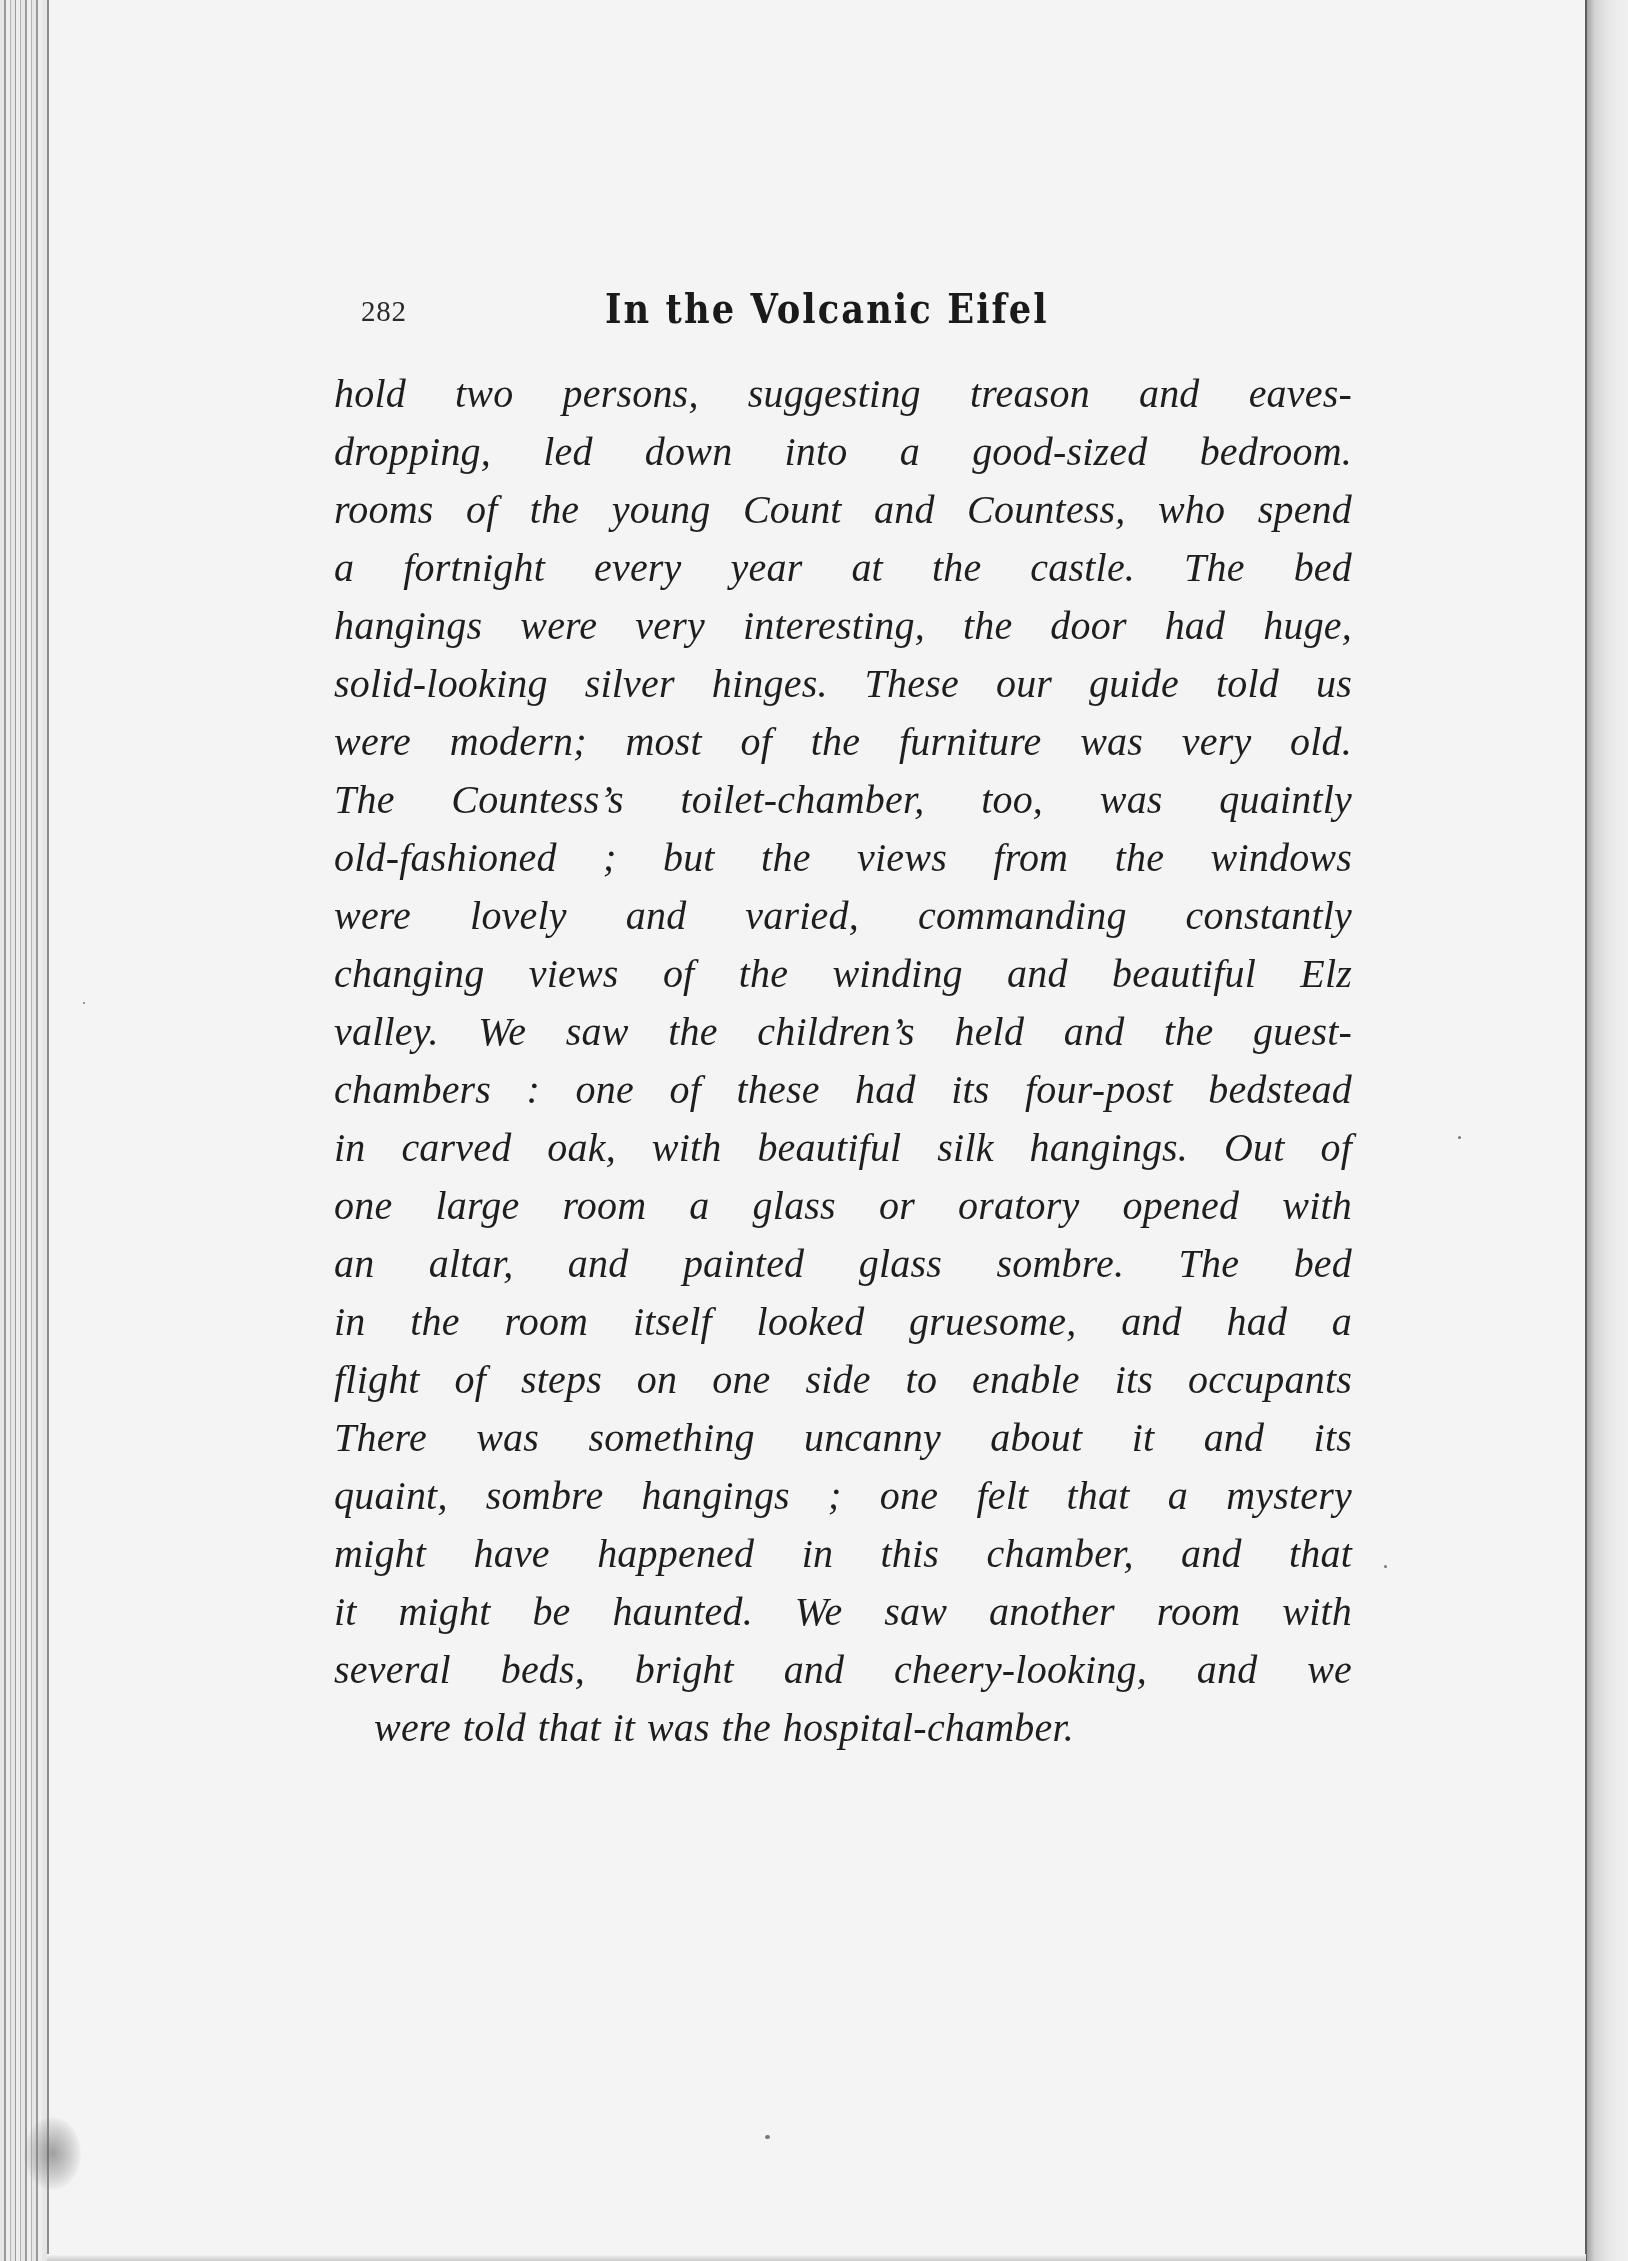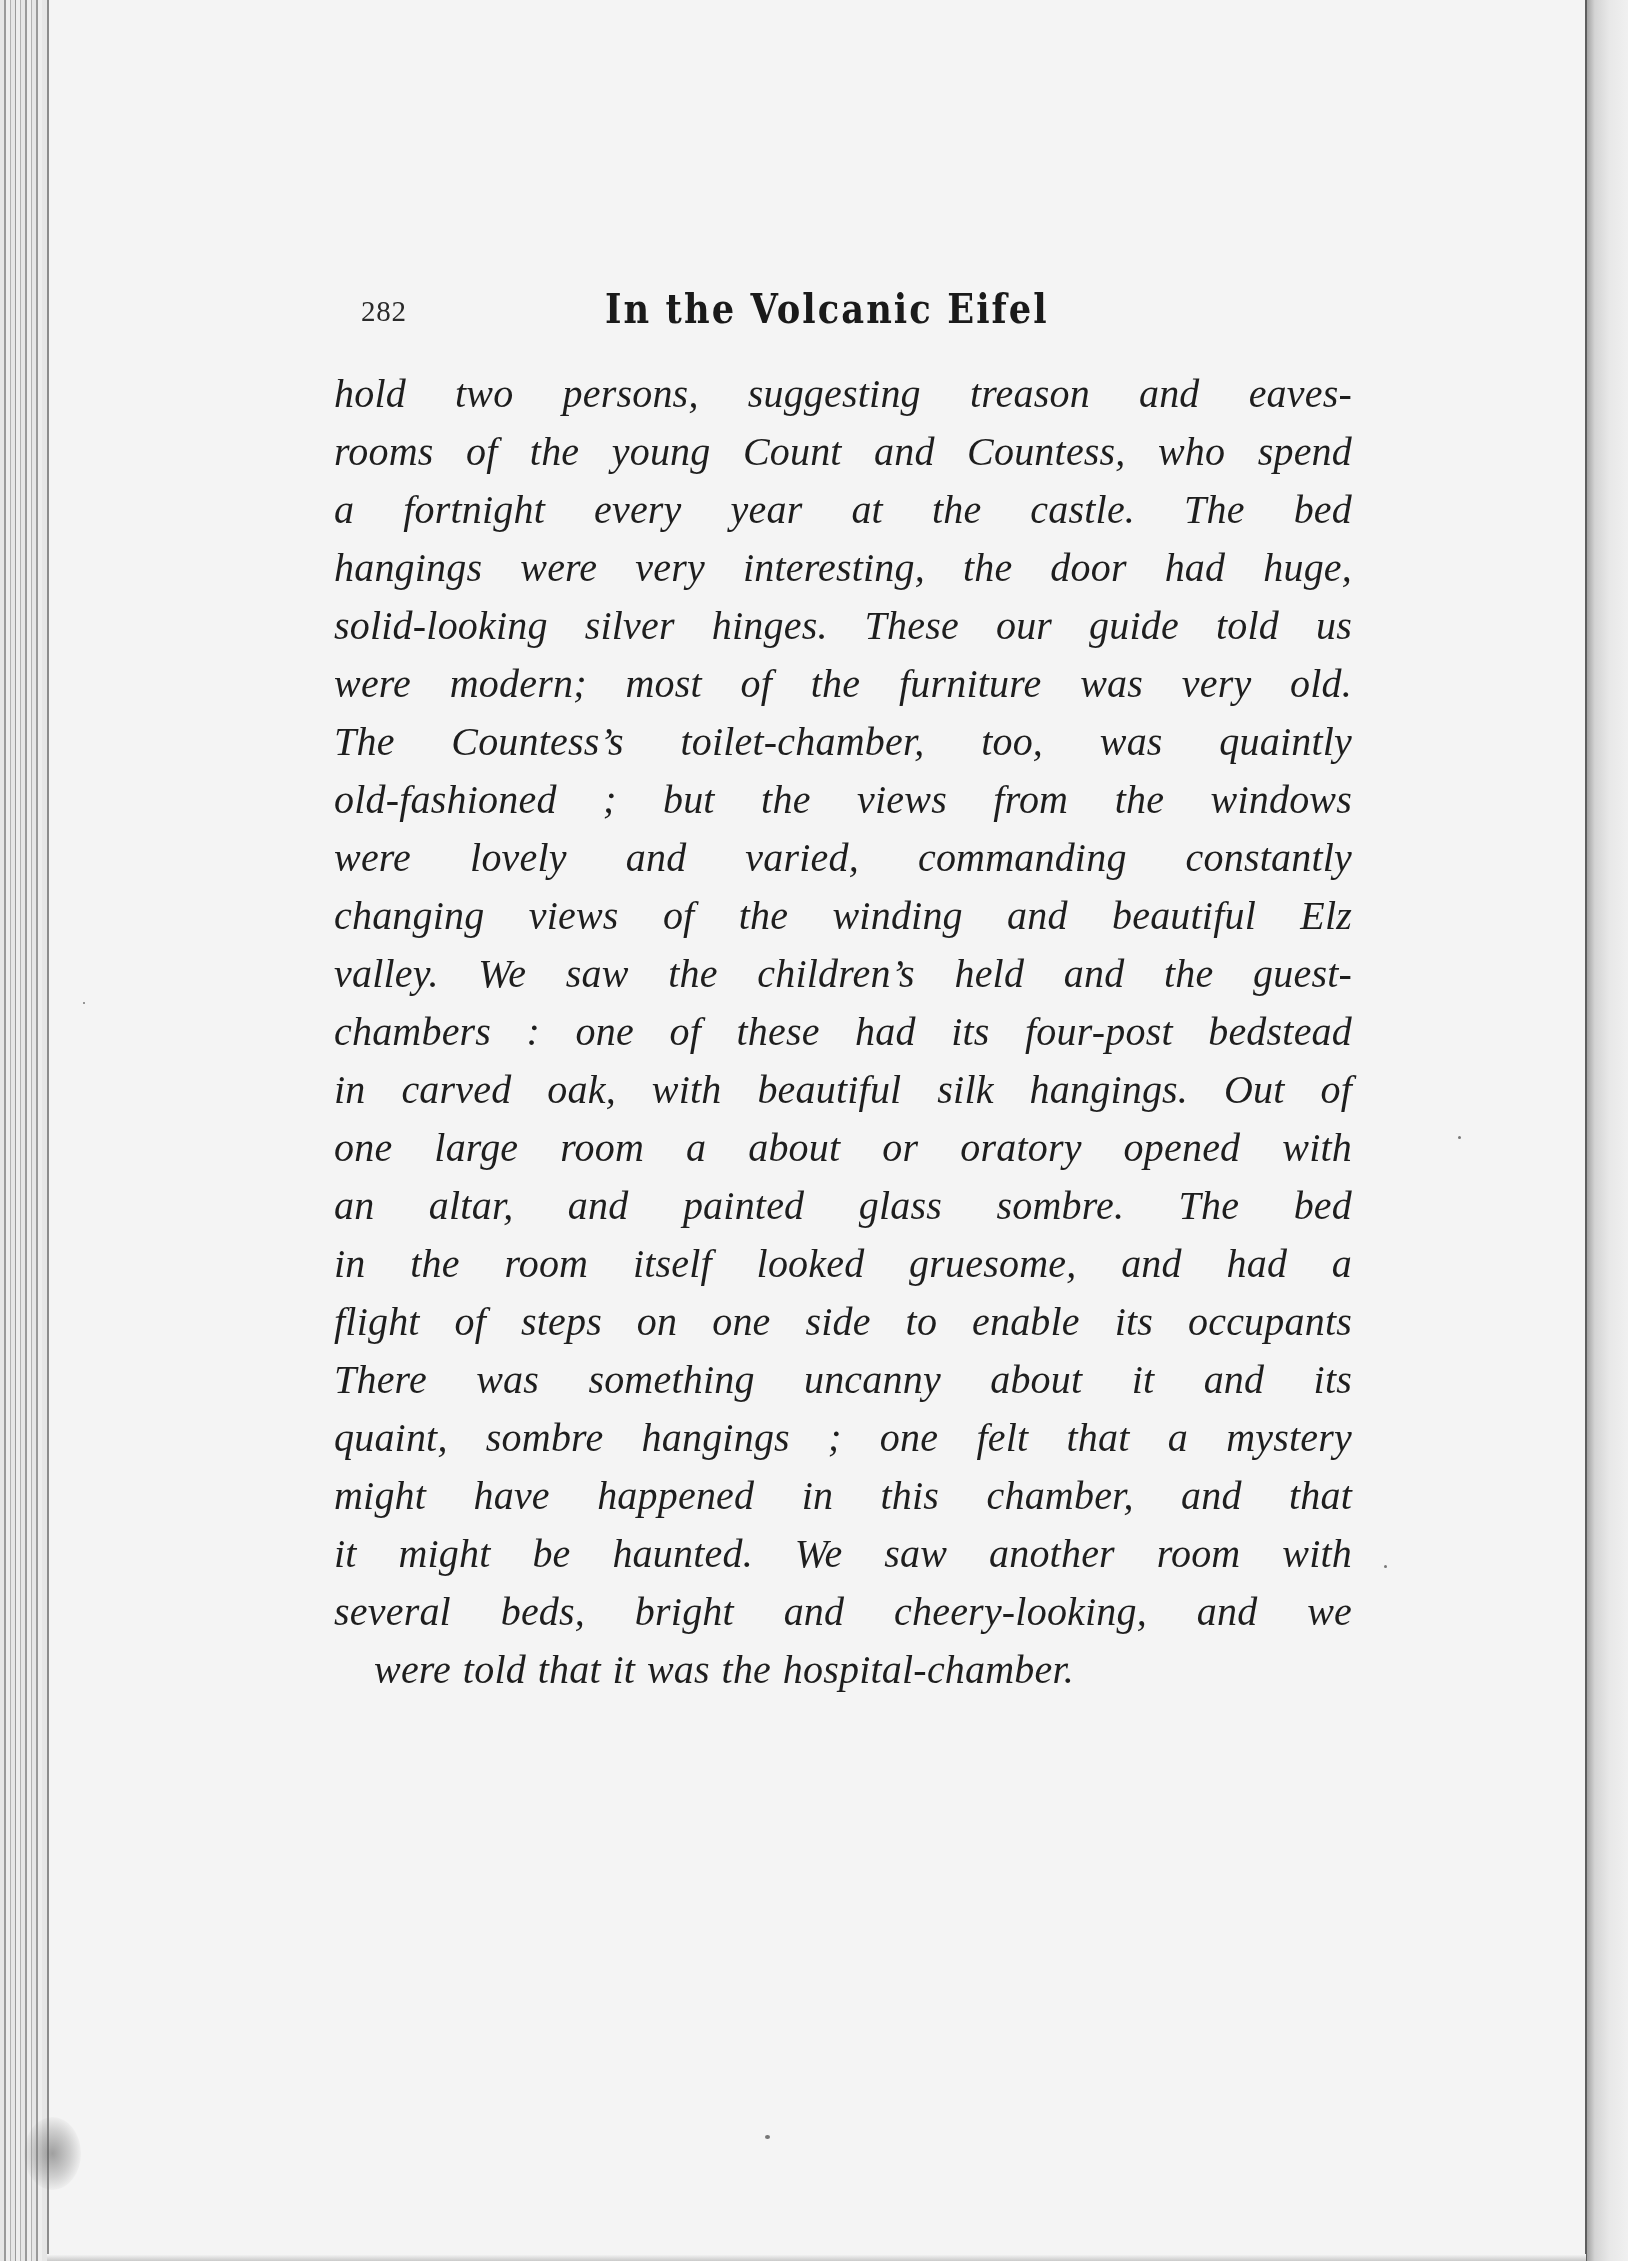--- a/index.html
+++ b/index.html
@@ -125,33 +125,34 @@
 <div class="speck" style="left:765px;top:2135px;width:4.9px;height:4.1px"></div>
 <div class="speck" style="left:83px;top:1002px;width:2.4px;height:2.4px"></div>
 
 <header class="running-head">
   <span class="folio"><span>282</span></span>
   <span class="head-title">In the Volcanic Eifel</span>
 </header>
 
 <main class="text-block">
   <span class="line">hold two persons, suggesting treason and eaves-</span>
+  <span class="line">dropping, led down into a good-sized bedroom.</span>
   <span class="line">rooms of the young Count and Countess, who spend</span>
   <span class="line">a fortnight every year at the castle.  The bed</span>
   <span class="line">hangings were very interesting, the door had huge,</span>
   <span class="line">solid-looking silver hinges.  These our guide told us</span>
   <span class="line">were modern; most of the furniture was very old.</span>
   <span class="line">The Countess’s toilet-chamber, too, was quaintly</span>
   <span class="line">old-fashioned ; but the views from the windows</span>
   <span class="line">were lovely and varied, commanding constantly</span>
   <span class="line">changing views of the winding and beautiful Elz</span>
   <span class="line">valley.  We saw the children’s held and the guest-</span>
   <span class="line">chambers : one of these had its four-post bedstead</span>
   <span class="line">in carved oak, with beautiful silk hangings.  Out of</span>
-  <span class="line">one large room a about or oratory opened with</span>
+  <span class="line">one large room a glass or oratory opened with</span>
   <span class="line">an altar, and painted glass sombre.  The bed</span>
   <span class="line">in the room itself looked gruesome, and had a</span>
   <span class="line">flight of steps on one side to enable its occupants</span>
   <span class="line">There was something uncanny about it and its</span>
   <span class="line">quaint, sombre hangings ; one felt that a mystery</span>
   <span class="line">might have happened in this chamber, and that</span>
   <span class="line">it might be haunted.  We saw another room with</span>
   <span class="line">several beds, bright and cheery-looking, and we</span>
   <span class="line last">were told that it was the hospital-chamber.</span>
 </main>

